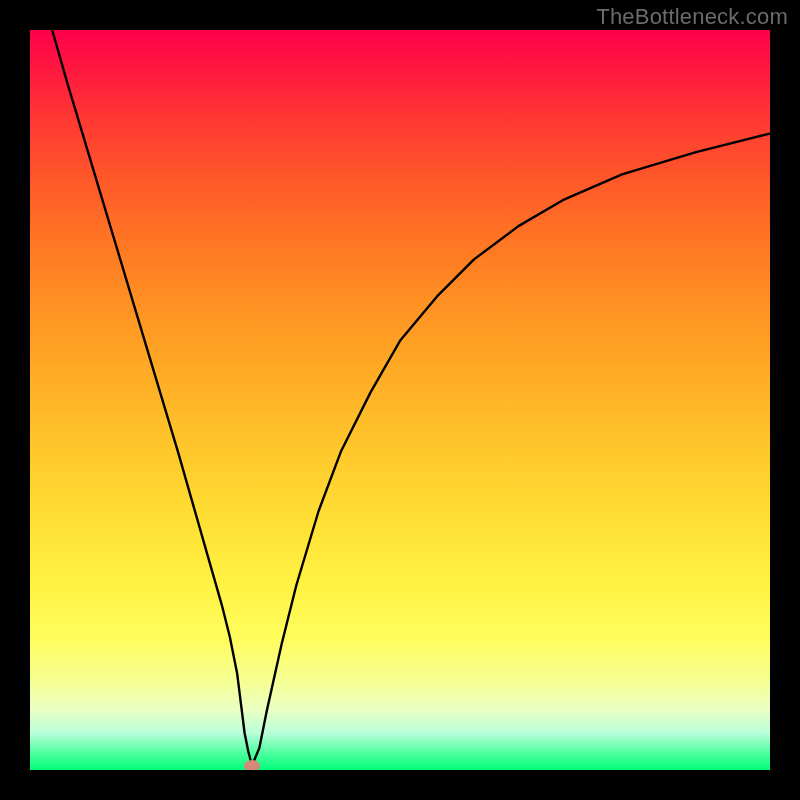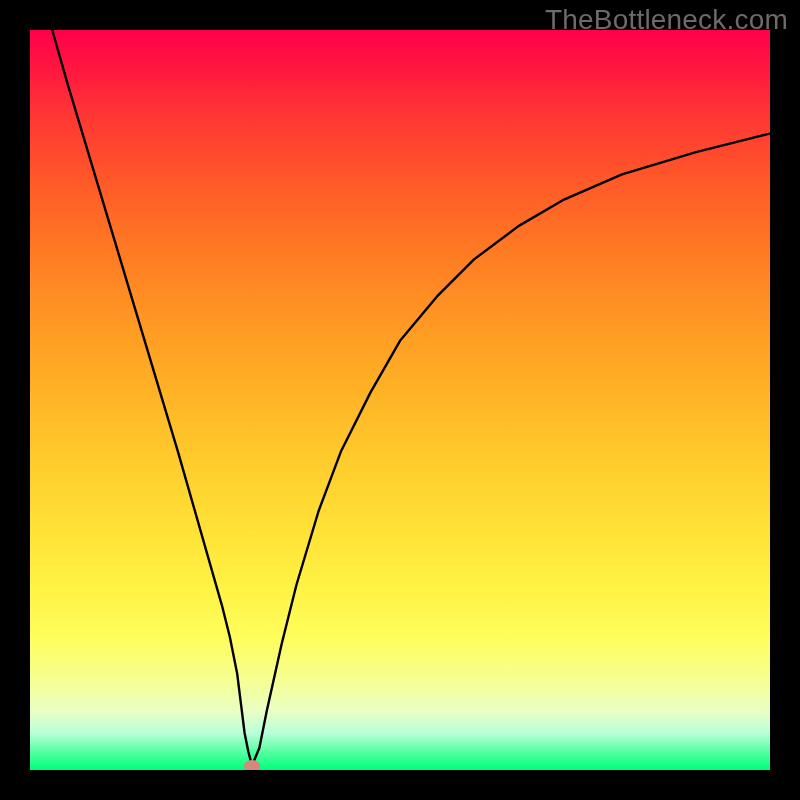--- a/index.html
+++ b/index.html
@@ -14,21 +14,21 @@
     position: relative;
     width: 800px;
     height: 800px;
     background: #000;
   }
   .watermark {
     position: absolute;
     top: 4px;
     right: 12px;
     color: #6b6b6b;
-    font-size: 28px;
+    font-size: 22px;
     letter-spacing: 0.2px;
     z-index: 5;
     user-select: none;
   }
   .plot-area {
     position: absolute;
     left: 30px;
     top: 30px;
     width: 740px;
     height: 740px;

